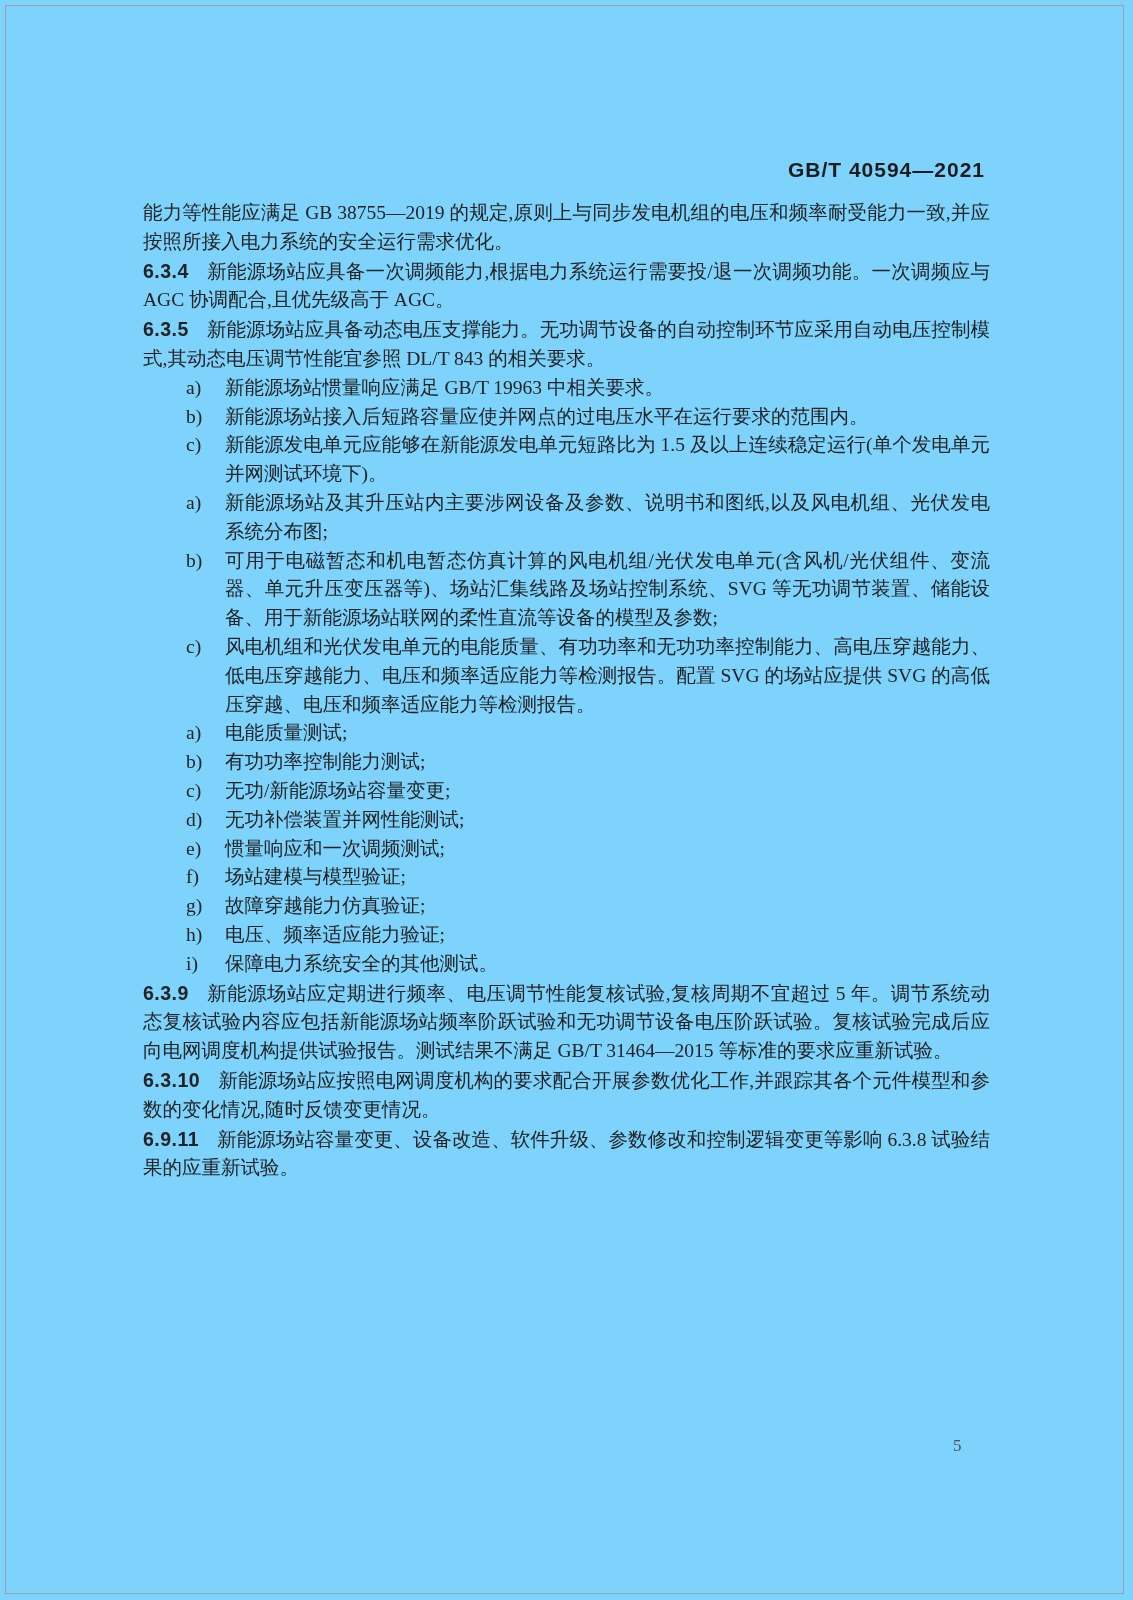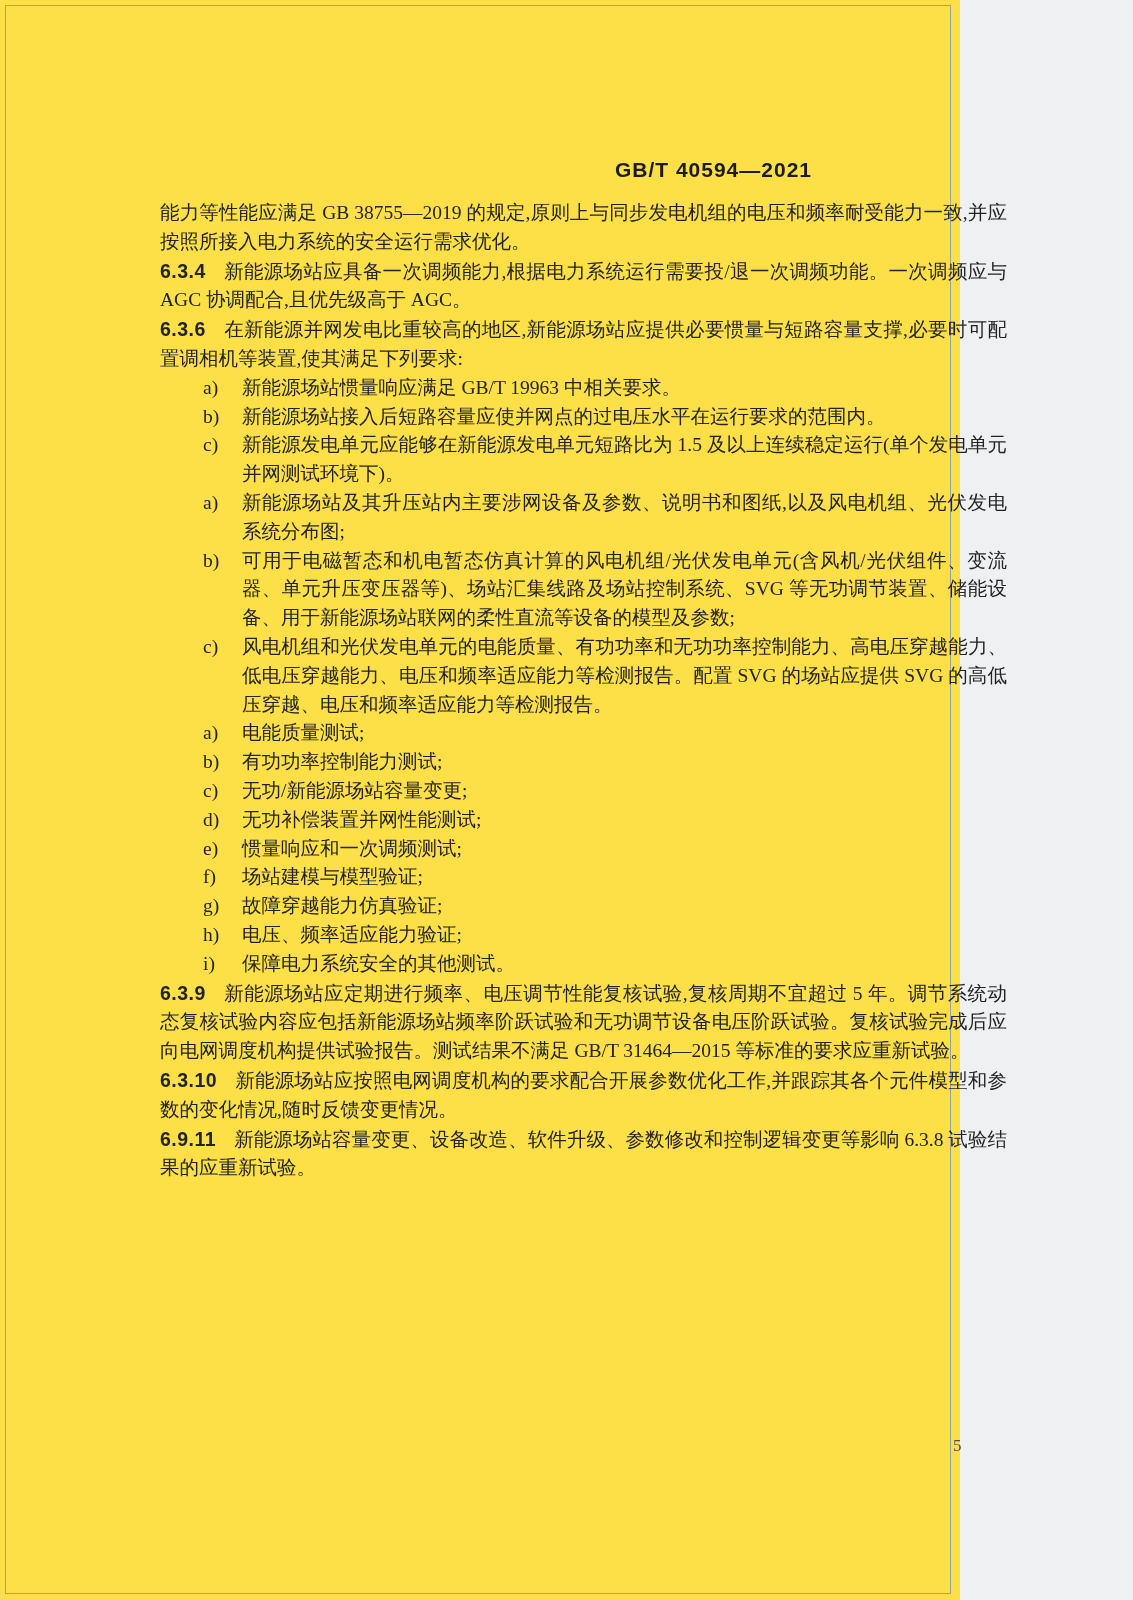--- a/index.html
+++ b/index.html
@@ -4,36 +4,36 @@
 <style>
   html,body{margin:0;padding:0;}
   body{
     width:1133px;height:1600px;
     background:#eef0f1;
     font-family:"Liberation Serif","DejaVu Serif",serif;
     position:relative;
     overflow:hidden;
   }
   .page{
-    position:absolute;left:0;top:0;width:960px;height:1600px;
-    background:#fde047;
+    position:absolute;left:0;top:0;width:1133px;height:1600px;
+    background:#7dd3fc;
   }
   .frame{
     position:absolute;left:5px;top:5px;right:9px;bottom:6px;
     border:1px solid #9aa1a9;
     pointer-events:none;
   }
   .header-code{
     position:absolute;top:158px;right:148px;
     font-family:"Liberation Sans","DejaVu Sans",sans-serif;
     font-weight:700;font-size:21px;letter-spacing:1px;
     color:#1c1c1e;
   }
   .body-text{
-    position:absolute;left:160px;top:199px;width:847px;
+    position:absolute;left:143px;top:199px;width:847px;
     font-size:19.5px;line-height:28.8px;color:#222325;
   }
   p{margin:0;text-align:justify;text-justify:inter-ideograph;}
   .cnum{
     font-family:"Liberation Sans","DejaVu Sans",sans-serif;
     font-weight:600;letter-spacing:.5px;
     margin-right:18px;
   }
   .list-item{display:flex;padding-left:43px;}
   .li-label{flex:0 0 39px;}
@@ -52,22 +52,22 @@
   <div class="header-code">GB/T 40594—2021</div>
 
   <div class="body-text">
 
     <p>能力等性能应满足 GB 38755—2019 的规定,原则上与同步发电机组的电压和频率耐受能力一致,并应按照所接入电力系统的安全运行需求优化。</p>
 
 
 
     <p><span class="cnum">6.3.4</span><span>新能源场站应具备一次调频能力,根据电力系统运行需要投/退一次调频功能。一次调频应与 AGC 协调配合,且优先级高于 AGC。</span></p>
 
+    <p><span class="cnum">6.3.5</span><span>新能源场站应具备动态电压支撑能力。无功调节设备的自动控制环节应采用自动电压控制模式,其动态电压调节性能宜参照 DL/T 843 的相关要求。</span></p>
 
-    <p><span class="cnum">6.3.6</span><span>在新能源并网发电比重较高的地区,新能源场站应提供必要惯量与短路容量支撑,必要时可配置调相机等装置,使其满足下列要求:</span></p>
     <div class="list-item">
         <span class="li-label">a)</span>
         <div class="li-text">新能源场站惯量响应满足 GB/T 19963 中相关要求。</div>
       </div>
     <div class="list-item">
         <span class="li-label">b)</span>
         <div class="li-text">新能源场站接入后短路容量应使并网点的过电压水平在运行要求的范围内。</div>
       </div>
     <div class="list-item">
         <span class="li-label">c)</span>

